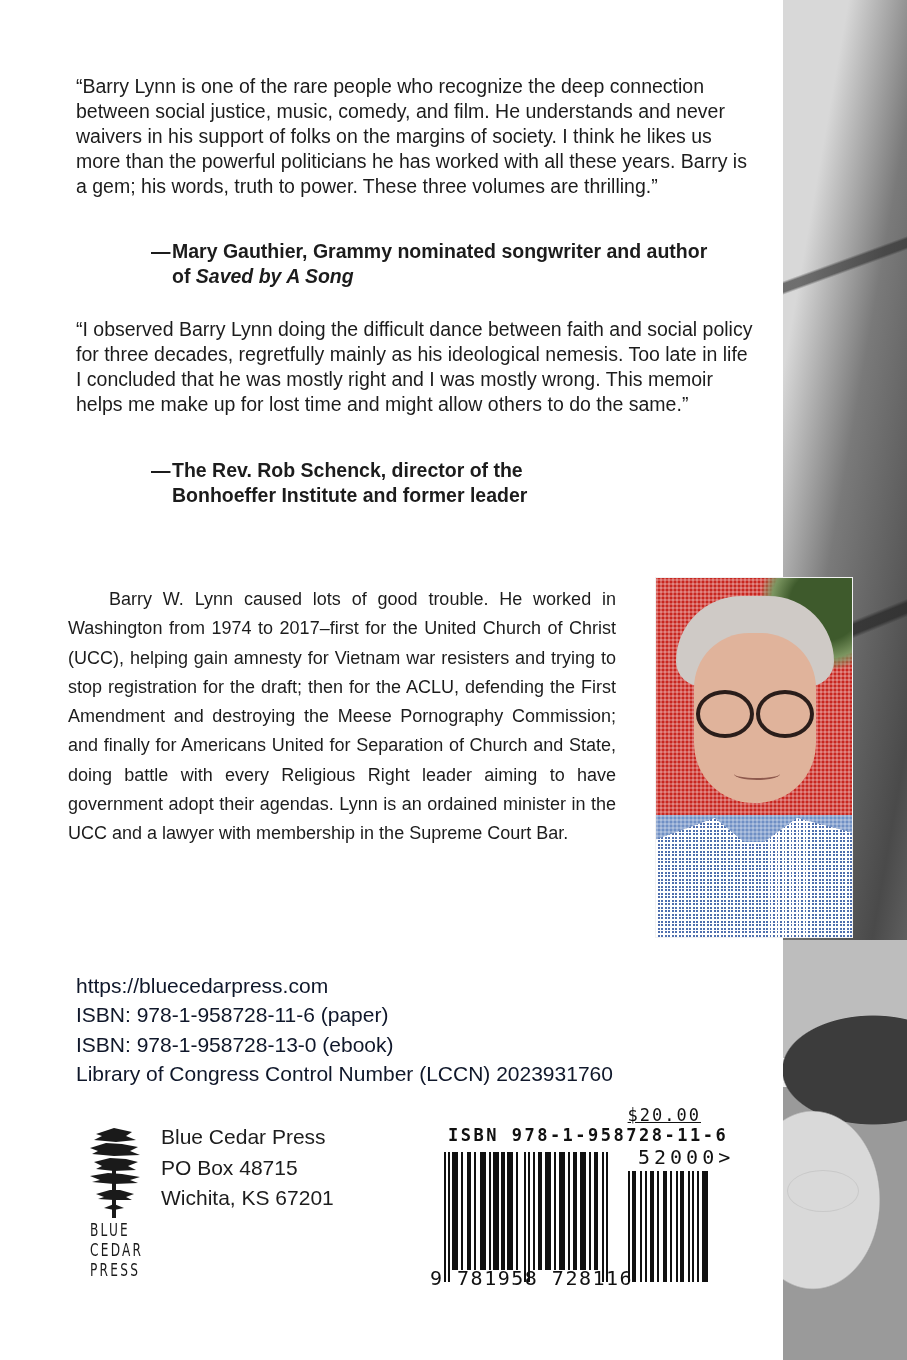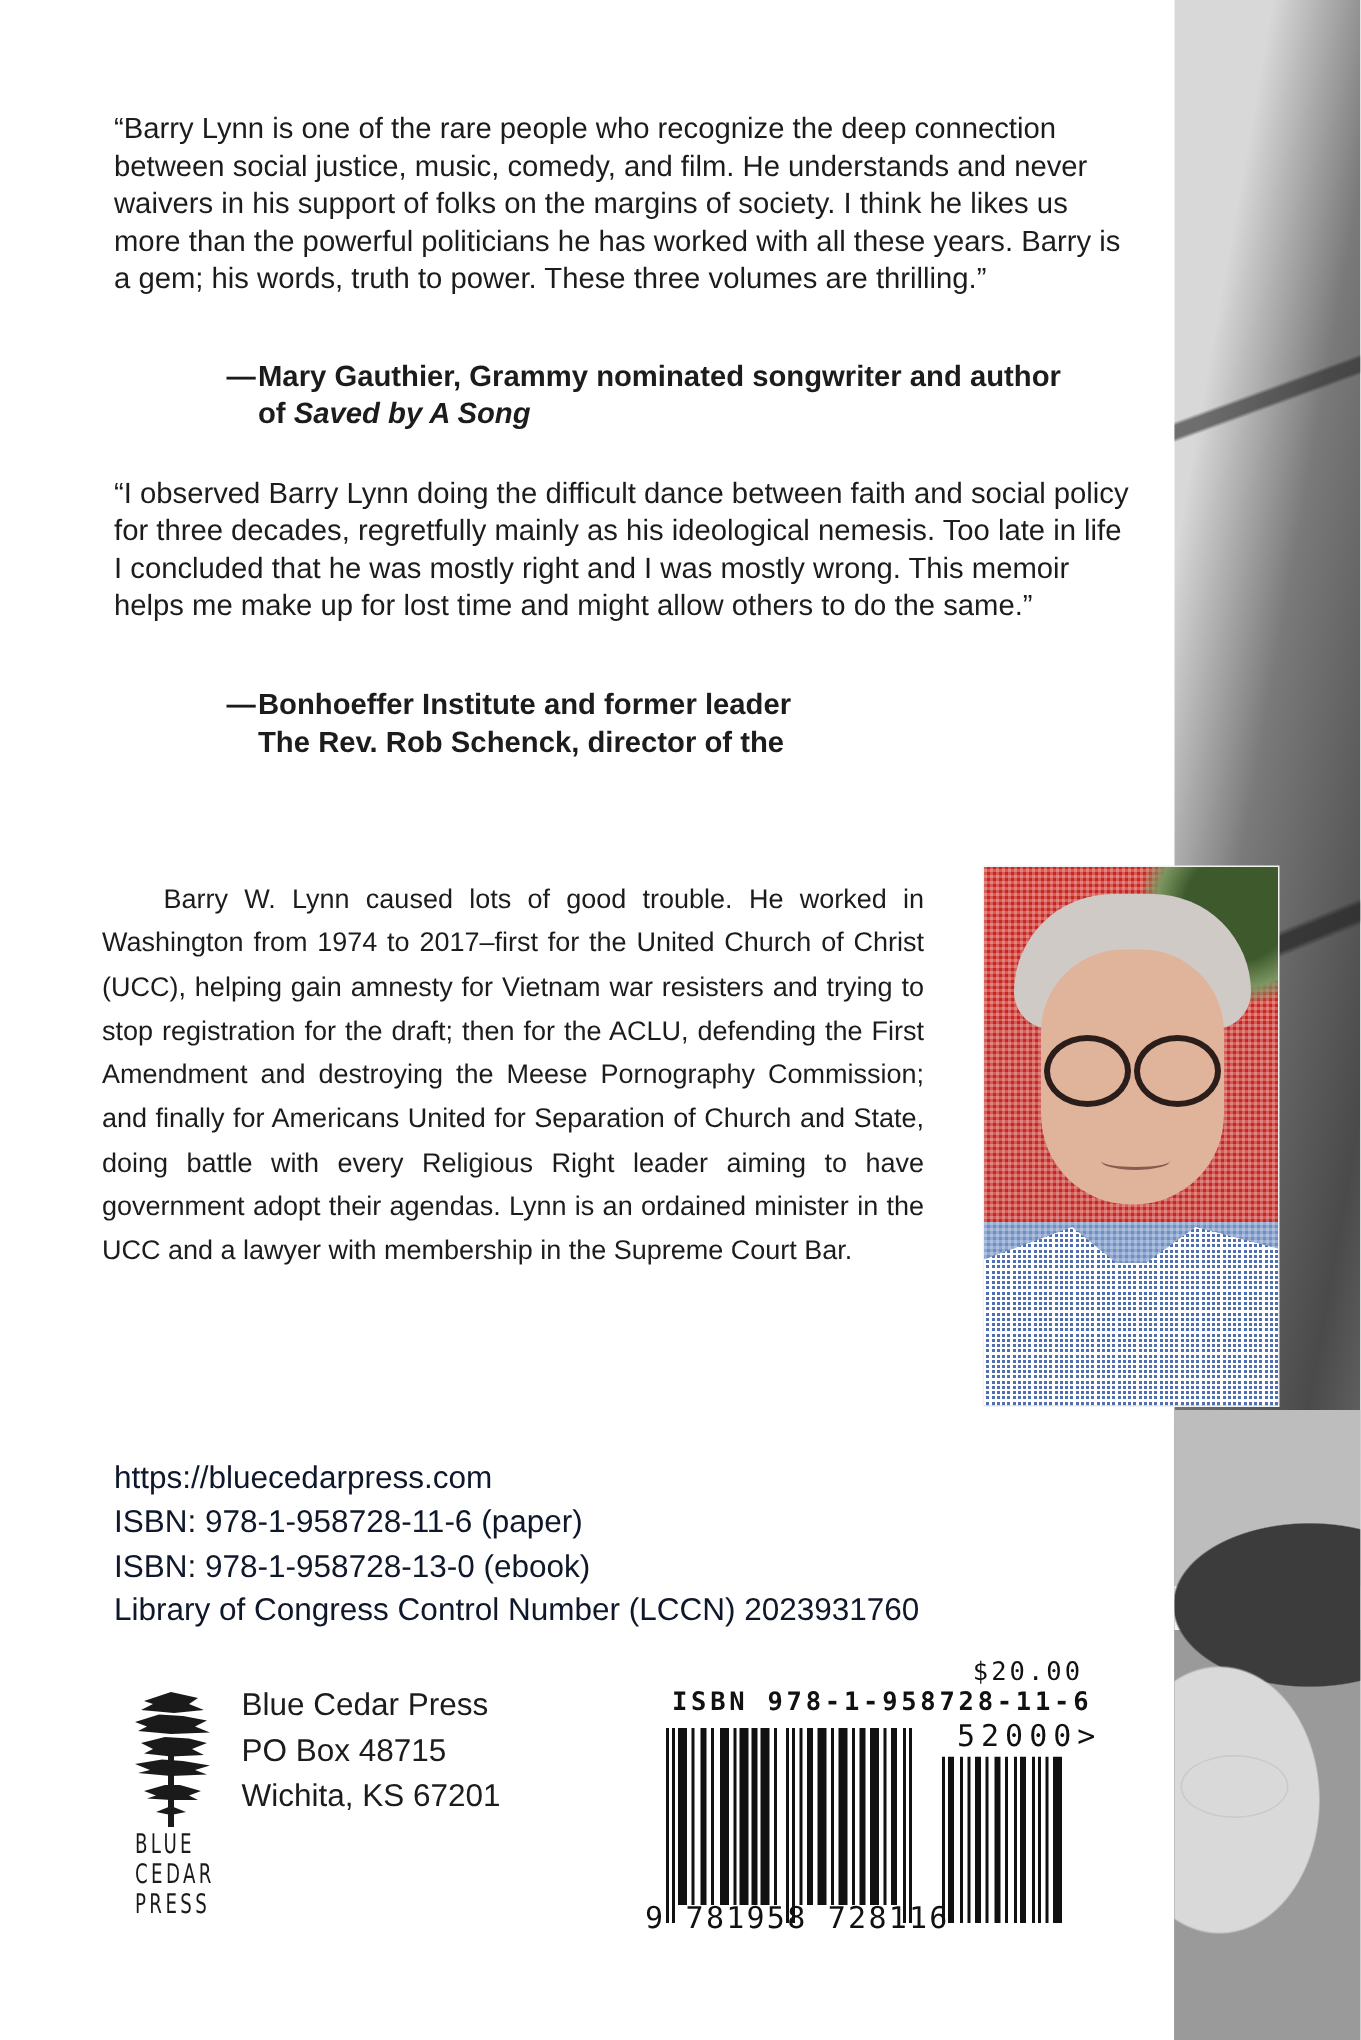--- a/index.html
+++ b/index.html
@@ -95,21 +95,21 @@
       white-space:pre;
     }
     .address {
       position:absolute; left:161px; top:1122px;
       font-size:21px; line-height:30.5px; color:#1c1c1c;
     }
     .barcode-area {
       position:absolute; left:430px; top:1102px; width:320px; height:200px;
       font-family:"DejaVu Sans Mono", monospace; color:#111;
     }
-    .price { position:absolute; right:28px; top:3px; font-size:17px; letter-spacing:2px; }
+    .price { position:absolute; right:49px; top:3px; font-size:17px; letter-spacing:2px;text-decoration:underline; }
     .isbn-top { position:absolute; left:18px; top:23px; font-size:17px; letter-spacing:2.5px;font-weight:bold; }
     .addon-code { position:absolute; left:208px; top:43px; font-size:20px; letter-spacing:4px; }
     .bars-main { position:absolute; left:14px; top:50px; width:170px; height:130px; }
     .bars-addon { position:absolute; left:198px; top:69px; width:85px; height:111px; }
     .digits { position:absolute; left:0; top:164px; font-size:20px; letter-spacing:1.5px; }
   </style>
 </head>
 <body>
 
 <div class="side-strip">
@@ -119,22 +119,22 @@
 
 <div class="quote" style="top:74px;">“Barry Lynn is one of the rare people who recognize the deep connection between social justice, music, comedy, and film. He understands and never waivers in his support of folks on the margins of society. I think he likes us more than the powerful politicians he has worked with all these years. Barry is a gem; his words, truth to power. These three volumes are thrilling.”</div>
 <div class="attribution" style="top:239px;">
   <span class="dash">—</span>
   <span class="body"><span>Mary Gauthier, Grammy nominated songwriter and author of </span><em>Saved by A Song</em></span>
 </div>
 
 <div class="quote" style="top:317px;">“I observed Barry Lynn doing the difficult dance between faith and social policy for three decades, regretfully mainly as his ideological nemesis. Too late in life I concluded that he was mostly right and I was mostly wrong. This memoir helps me make up for lost time and might allow others to do the same.”</div>
 <div class="attribution" style="top:458px;">
   <span class="dash">—</span>
+  <span class="body">The Rev. Rob Schenck, director of the</span>
   <span class="body">Bonhoeffer Institute and former leader</span>
-  <span class="body">The Rev. Rob Schenck, director of the</span>
 </div>
 
 <div class="bio">Barry W. Lynn caused lots of good trouble. He worked in Washington from 1974 to 2017–first for the United Church of Christ (UCC), helping gain amnesty for Vietnam war resisters and trying to stop registration for the draft; then for the ACLU, defending the First Amendment and destroying the Meese Pornography Commission; and finally for Americans United for Separation of Church and State, doing battle with every Religious Right leader aiming to have government adopt their agendas. Lynn is an ordained minister in the UCC and a lawyer with membership in the Supreme Court Bar.</div>
 
 <div class="photo" title="Author portrait">
   <div class="foliage"></div>
   <div class="hair"></div>
   <div class="face"></div>
   <div class="lens l"></div>
   <div class="lens r"></div>

